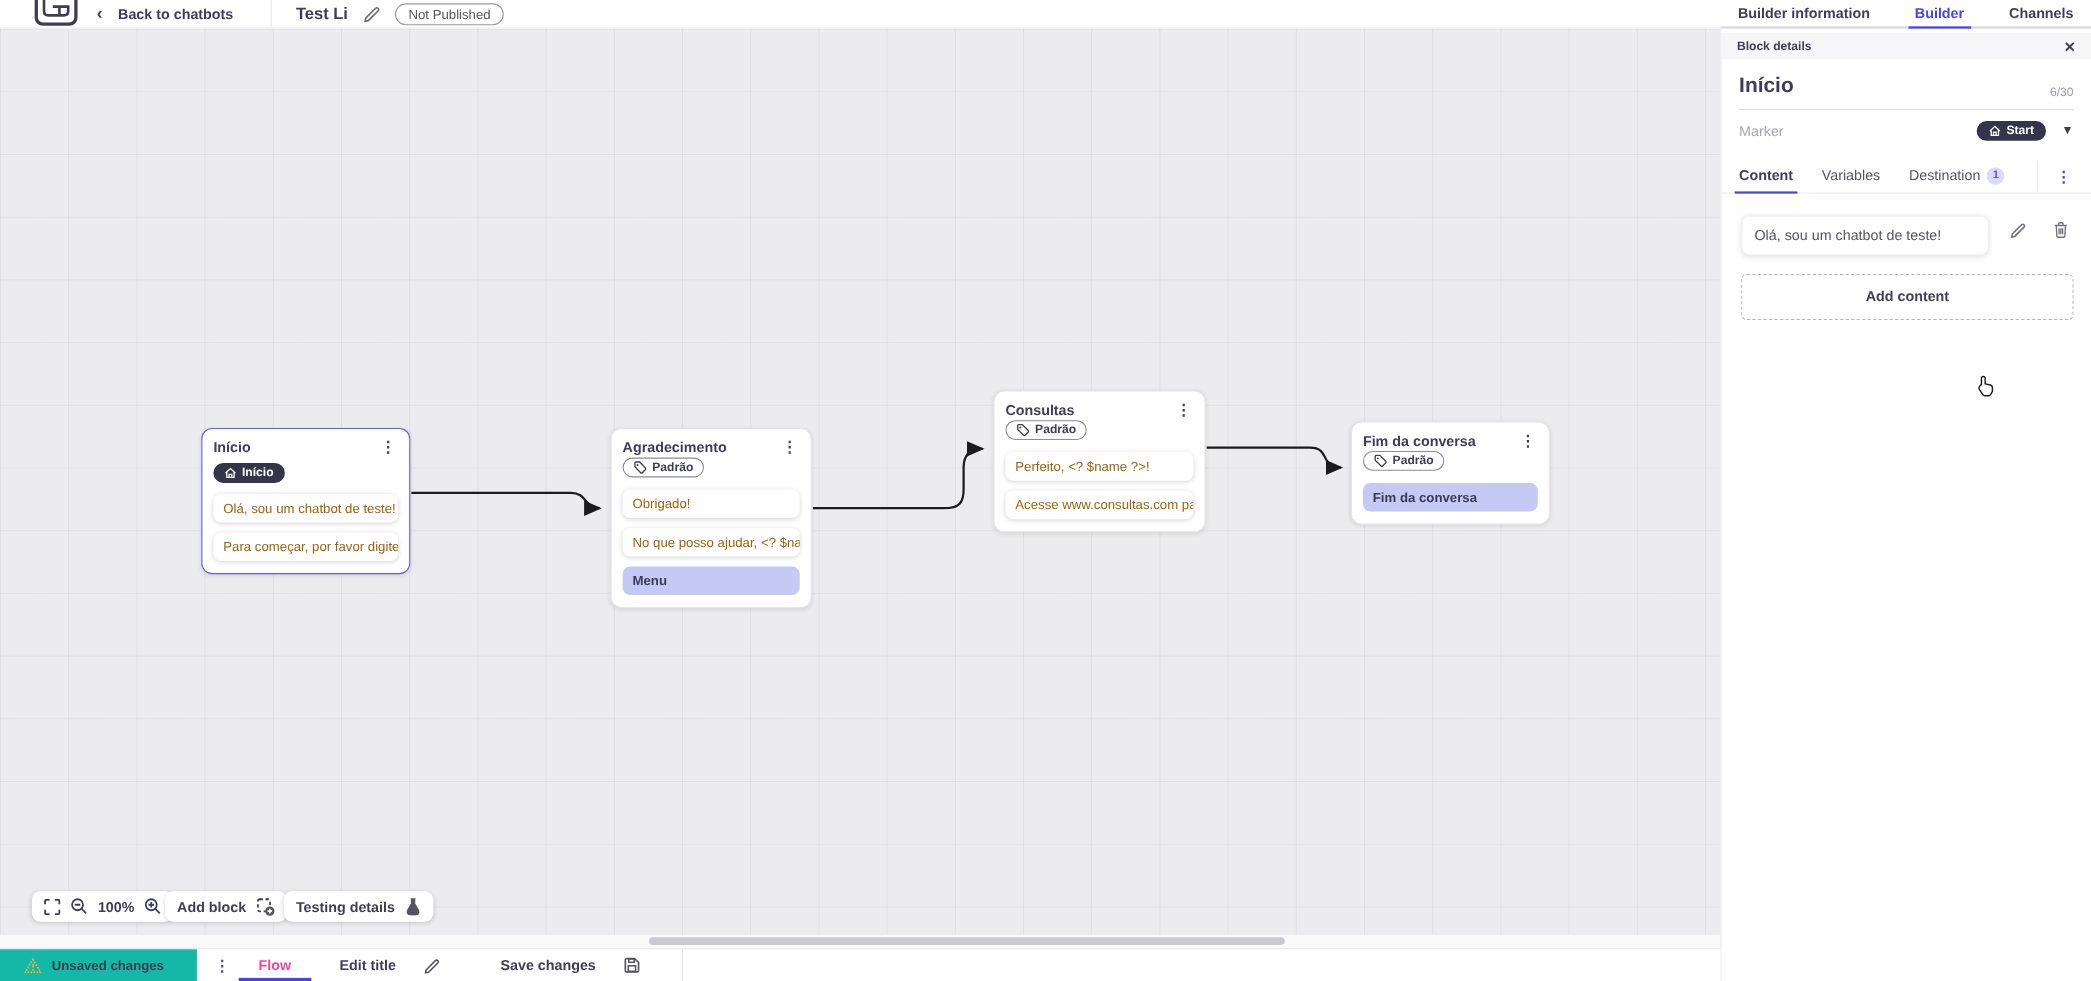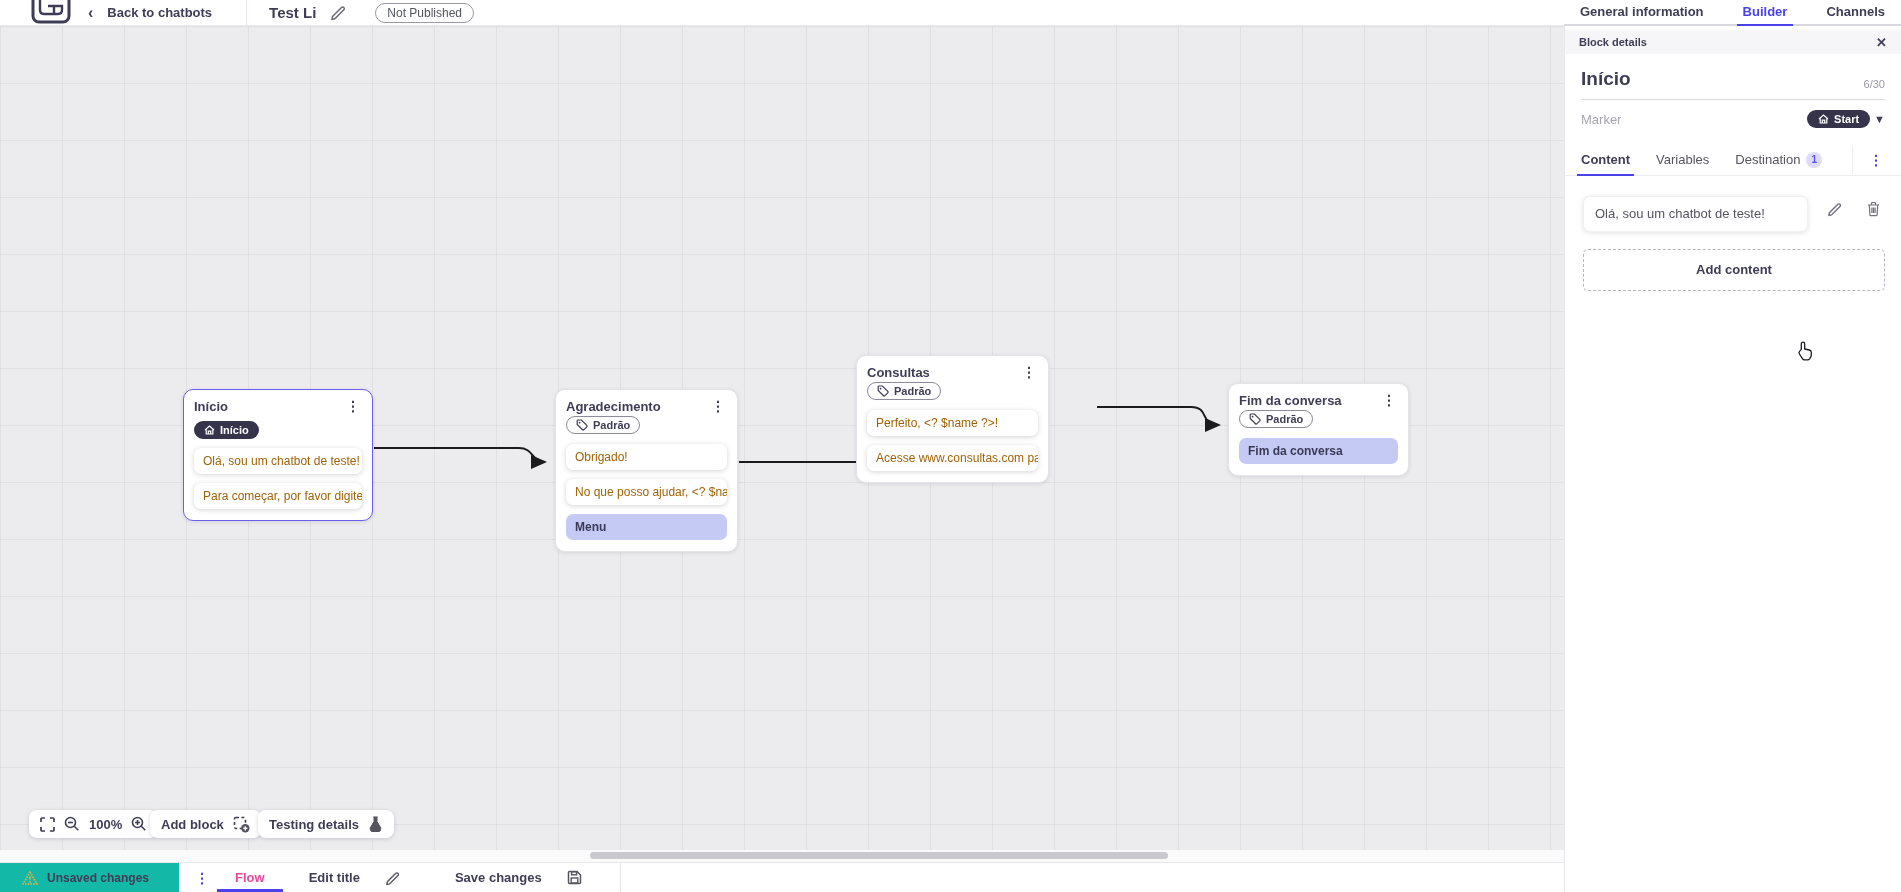--- a/index.html
+++ b/index.html
@@ -9,21 +9,21 @@
 
   
   .topbar-left { position:absolute; left:0; top:0; width:1564px; height:26px;
     background:#fff; border-bottom:1px solid #ebebef; display:flex; align-items:center; overflow:hidden; z-index:30; }
   .logo { position:absolute; left:30px; top:-12px; width:44px; height:38px; }
   .back-chevron { margin-left:88px; font-size:16px; font-weight:700; color:#3f3d56; line-height:1; }
   .back-label { margin-left:14px; font-size:13px; font-weight:700; }
   .tb-divider { width:1px; height:26px; background:#e4e4ea; margin-left:34px; }
   .flow-title { margin-left:22px; font-size:15px; font-weight:700; }
   .edit-pencil { margin-left:14px; }
-  .status-pill { margin-left:28px; border:1px solid #9a9aa7; border-radius:12px;
+  .status-pill { margin-left:12px; border:1px solid #9a9aa7; border-radius:12px;
     padding:2px 11px; font-size:12px; color:#55555f; white-space:nowrap; }
   .topbar-right { position:absolute; left:1564px; top:0; width:337px; height:26px;
     background:#fff; border-bottom:2px solid #d8d8de; display:flex; align-items:flex-end;
     justify-content:space-between; padding:0 16px; z-index:30; }
   .tb-tab { font-size:13px; font-weight:700; color:#3f3d56; padding-bottom:5px; position:relative; white-space:nowrap; }
   .tb-tab.active { color:#4a43ec; }
   .tb-tab.active::after { content:""; position:absolute; left:-6px; right:-6px; bottom:-2px; height:2px; background:#4a43ec; }
 
   
   .canvas { position:absolute; left:0; top:26px; width:1564px; height:836px; overflow:hidden;
@@ -64,21 +64,21 @@
     border-left:1px solid #e7e7ec; z-index:20; }
   .panel-strip { display:flex; justify-content:space-between; align-items:center; background:#f6f6f8;
     height:24px; margin-top:4px; padding:0 14px; font-size:11px; font-weight:700; color:#3f3d56; }
   .close-x { font-size:13px; color:#3f3d56; cursor:pointer; }
   .name-wrap { margin:14px 16px 0; border-bottom:1px solid #d9d9df; padding-bottom:9px;
     display:flex; justify-content:space-between; align-items:flex-end; }
   .name-value { font-size:19px; font-weight:700; color:#3f3d56; }
   .name-counter { font-size:11px; color:#9a9aa6; }
   .marker-row { display:flex; justify-content:space-between; align-items:center; margin:10px 16px 16px; }
   .marker-label { font-size:13px; color:#a7a7b2; }
-  .marker-right { display:flex; align-items:center; gap:4px; }
+  .marker-right { display:flex; align-items:center; gap:14px; }
   .start-pill { background:#35344a; color:#fff; font-size:11px; font-weight:700; border-radius:14px;
     padding:3px 11px; display:inline-flex; align-items:center; gap:5px; }
   .chev-down { font-size:11px; color:#3f3d56; }
   .panel-tabs { display:flex; align-items:center; gap:26px; margin-top:10px; padding:0 16px;
     border-bottom:1px solid #ececf1; height:32px; }
   .p-tab { font-size:13px; color:#55555f; position:relative; display:flex; align-items:center; gap:6px; white-space:nowrap; }
   .p-tab.active { color:#3f3d56; font-weight:700; }
   .p-tab.active::after { content:""; position:absolute; left:-4px; right:-4px; bottom:-9px; height:2px; background:#4a43ec; }
   .tab-badge { width:16px; height:16px; border-radius:50%; background:#dedbfa; color:#5a51f0;
     font-size:10px; font-weight:700; display:flex; align-items:center; justify-content:center; }
@@ -121,21 +121,21 @@
     <span class="back-label">Back to chatbots</span>
     <span class="tb-divider"></span>
     <span class="flow-title">Test Li</span>
     <svg class="edit-pencil" width="17" height="17" viewBox="0 0 17 17">
       <path d="M2.5 12.5 L11.5 3.5 a1.6 1.6 0 0 1 2.3 0 a1.6 1.6 0 0 1 0 2.3 L4.8 14.8 L2 15.3 Z" fill="none" stroke="#6b6b78" stroke-width="1.5"></path>
     </svg>
     <span class="status-pill">Not Published</span>
   </div>
 
   <div class="topbar-right">
-      <span class="tb-tab">General information</span>
+      <span class="tb-tab">Builder information</span>
       <span class="tb-tab active">Builder</span>
       <span class="tb-tab">Channels</span>
     </div>
 
   <div class="canvas">
     <svg class="arrows" viewBox="0 0 1564 836">
       <defs>
         <marker id="arw" markerWidth="9" markerHeight="8" refX="7" refY="3.5" orient="auto">
           <path d="M0,0 L8,3.5 L0,7 z" fill="#1b1b1f"></path>
         </marker>
@@ -158,21 +158,21 @@
         <div class="node" style="left: 555px; top: 363px; width: 183px;"><div class="node-head">
             <span class="node-title">Agradecimento</span>
             <span class="kebab">⋮</span>
           </div><span class="tag-pill">
             <svg width="12" height="12" viewBox="0 0 12 12">
               <path d="M1.2 1.8 a.8.8 0 0 1 .8-.8 h3.4 l5.4 5.4 a1 1 0 0 1 0 1.4 L7.9 10.7 a1 1 0 0 1-1.4 0 L1.2 5.4 Z" fill="none" stroke="#3f3d56" stroke-width="1.2"></path>
               <circle cx="3.6" cy="3.7" r="0.9" fill="#3f3d56"></circle>
             </svg>
             <span>Padrão</span>
           </span><div class="node-item">Obrigado!</div><div class="node-item">No que posso ajudar, &lt;? $name ...</div><div class="node-item highlight">Menu</div></div>
-        <div class="node" style="left: 856px; top: 329px; width: 193px;"><div class="node-head">
+        <div class="node" style="left: 903px; top: 329px; width: 193px;"><div class="node-head">
             <span class="node-title">Consultas</span>
             <span class="kebab">⋮</span>
           </div><span class="tag-pill">
             <svg width="12" height="12" viewBox="0 0 12 12">
               <path d="M1.2 1.8 a.8.8 0 0 1 .8-.8 h3.4 l5.4 5.4 a1 1 0 0 1 0 1.4 L7.9 10.7 a1 1 0 0 1-1.4 0 L1.2 5.4 Z" fill="none" stroke="#3f3d56" stroke-width="1.2"></path>
               <circle cx="3.6" cy="3.7" r="0.9" fill="#3f3d56"></circle>
             </svg>
             <span>Padrão</span>
           </span><div class="node-item">Perfeito, &lt;? $name ?&gt;!</div><div class="node-item">Acesse www.consultas.com par...</div></div>
         <div class="node" style="left: 1228px; top: 357px; width: 181px;"><div class="node-head">

